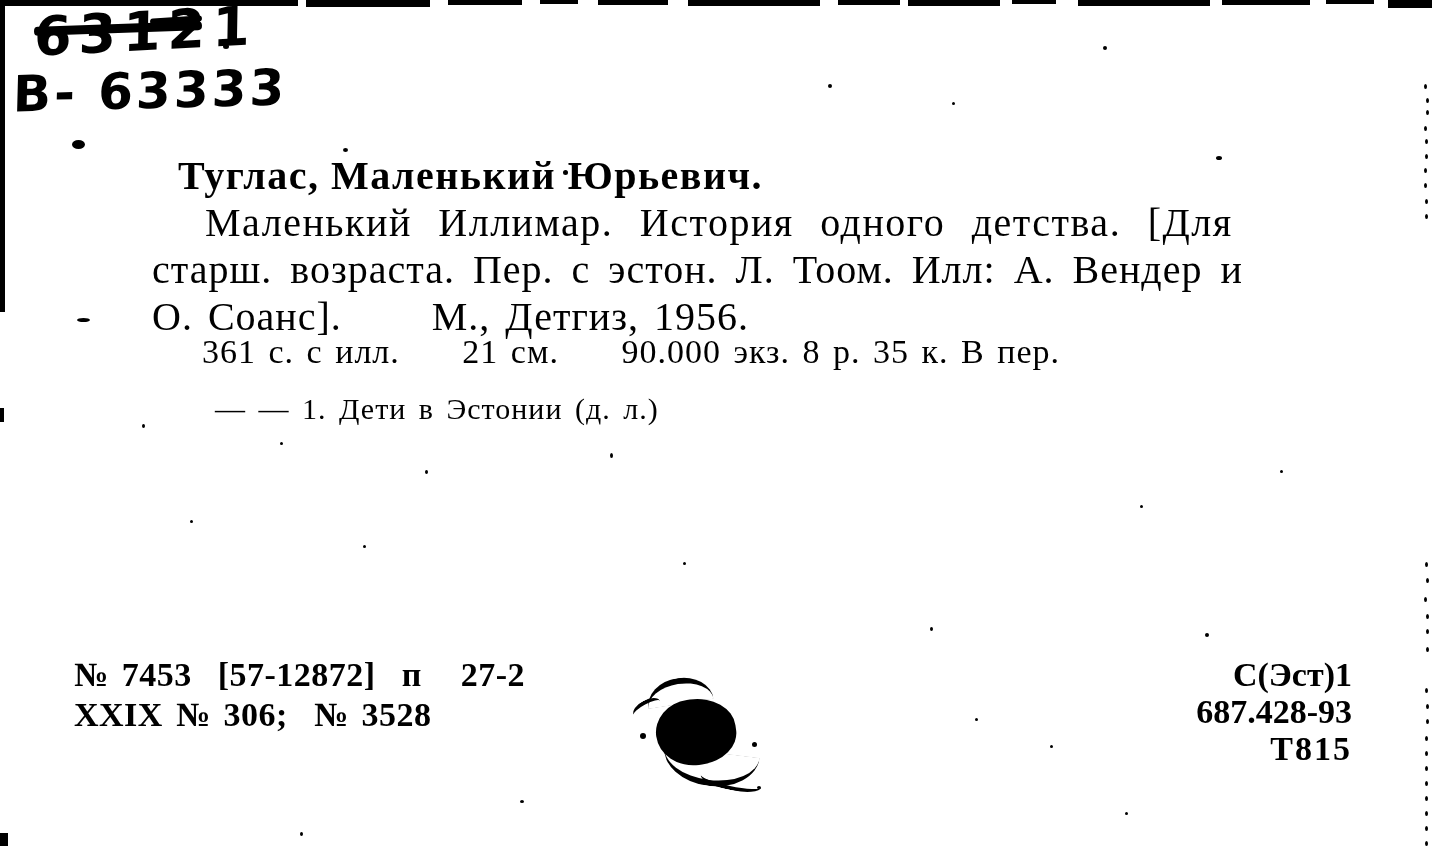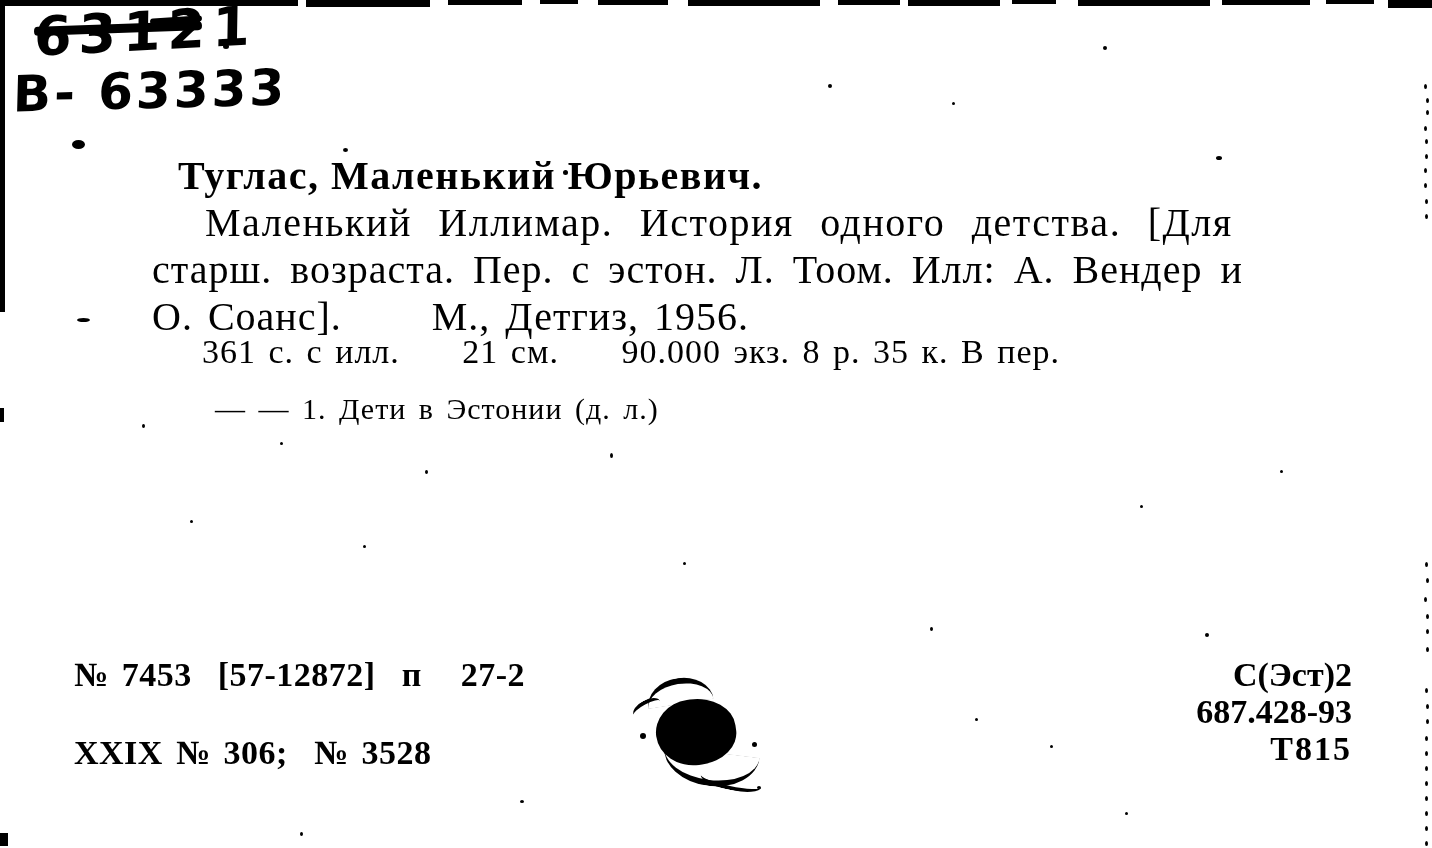--- a/index.html
+++ b/index.html
@@ -50,21 +50,21 @@
   .bl3{left:152px;top:297px;font-size:40px;word-spacing:4px;letter-spacing:1px;}
   .collation{left:202px;top:335px;font-size:34px;letter-spacing:1px;word-spacing:3px;}
   .tracing{left:215px;top:374px;font-size:30px;letter-spacing:1px;word-spacing:4px;margin-top:20px;}
   
   .reg{
     position:absolute;left:74px;
     font-size:34px;font-weight:bold;letter-spacing:0.5px;word-spacing:4px;
     white-space:pre;line-height:1.0;
   }
   .reg1{top:658px;}
-  .reg2{top:736px;}
+  .reg2{top:698px;}
   .reg3{top:734px;}
   
   .codes{
     position:absolute;right:80px;top:656px;
     text-align:right;
     font-size:34px;font-weight:bold;
     line-height:37px;white-space:pre;
   }
   .codes .c3{letter-spacing:2px;}
   
@@ -111,21 +111,21 @@
   <div class="print heading">Туглас, Маленький Юрьевич.</div>
   <div class="print bl2">старш. возраста. Пер. с эстон. Л. Тоом. Илл: А. Вендер и</div>
   <div class="print bl1">Маленький Иллимар. История одного детства. [Для</div>
   <div class="print bl3">О. Соанс].      М., Детгиз, 1956.</div>
   <div class="print collation">361 с. с илл.     21 см.     90.000 экз. 8 р. 35 к. В пер.</div>
   <div class="print tracing">— — 1. Дети в Эстонии (д. л.)</div>
 
   <div class="reg reg1">№ 7453  [57-12872]  п   27-2</div>
   <div class="reg reg2">XXIX № 306;  № 3528</div>
 
-  <div class="codes"><span class="c1">С(Эст)2</span><br><span class="c2">687.428-93</span><br><span class="c3">Т815</span></div>
+  <div class="codes"><span class="c1">С(Эст)1</span><br><span class="c2">687.428-93</span><br><span class="c3">Т815</span></div>
 
   <div class="hole"></div>
   <div class="hole-arc arc-top"></div>
   <div class="hole-arc arc-top2"></div>
   <div class="hole-arc arc-bottom"></div>
   <div class="hole-arc arc-bottom2"></div>
 
 <div class="ink" style="left: 0px; top: 0px; width: 298px; height: 6px;"></div>
     <div class="ink" style="left: 306px; top: 0px; width: 124px; height: 7px;"></div>
     <div class="ink" style="left: 448px; top: 0px; width: 74px; height: 5px;"></div>

